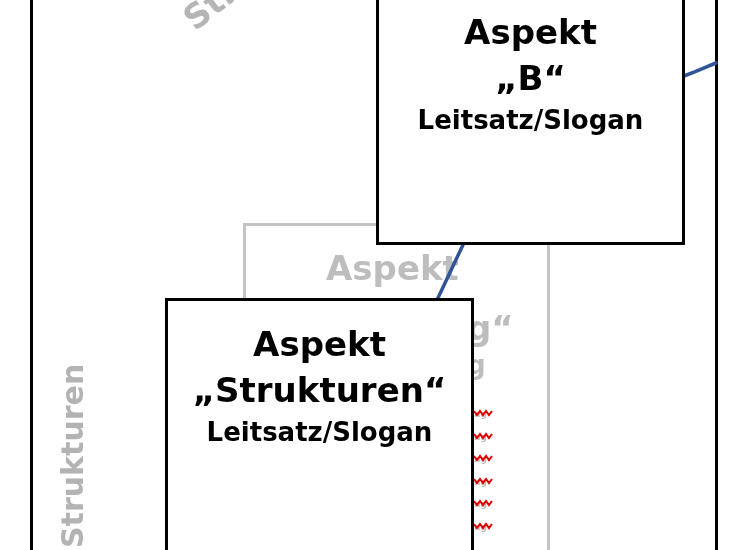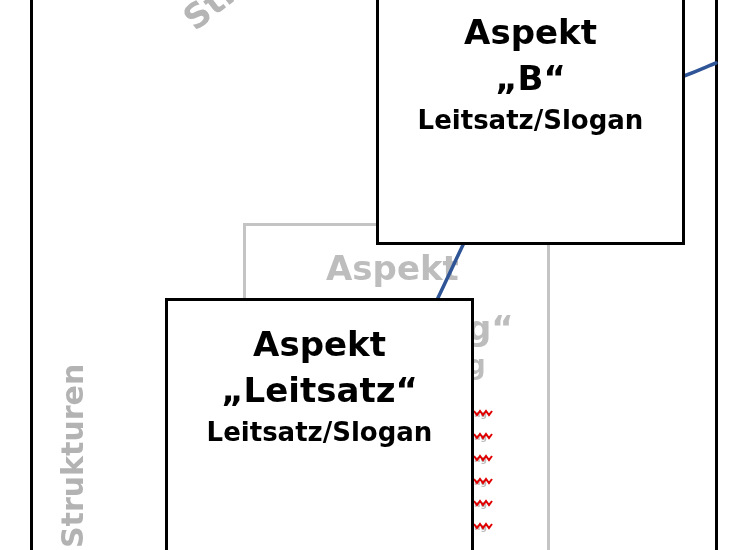--- a/index.html
+++ b/index.html
@@ -71,16 +71,16 @@
   <div style="position:absolute; left:0; right:0; top:32px;">
     <span class="line t-title" style="font-size:34px; margin-bottom:12px;">Aspekt</span>
     <span class="line t-title" style="font-size:34px; margin-bottom:12px;">„B“</span>
     <span class="line t-title" style="font-size:26px;">Leitsatz/Slogan</span>
   </div>
 </div>
 
 <div class="box box-black" style="left:165px; top:298px; width:309px; height:270px;">
   <div style="position:absolute; left:0; right:0; top:26px;">
     <span class="line t-title" style="font-size:34px; margin-bottom:12px;">Aspekt</span>
-    <span class="line t-title" style="font-size:34px; margin-bottom:12px;">„Leitsatz“</span>
+    <span class="line t-title" style="font-size:34px; margin-bottom:12px;">„Strukturen“</span>
     <span class="line t-title" style="font-size:26px;">Leitsatz/Slogan</span>
   </div>
 </div>
 
 </body></html>

